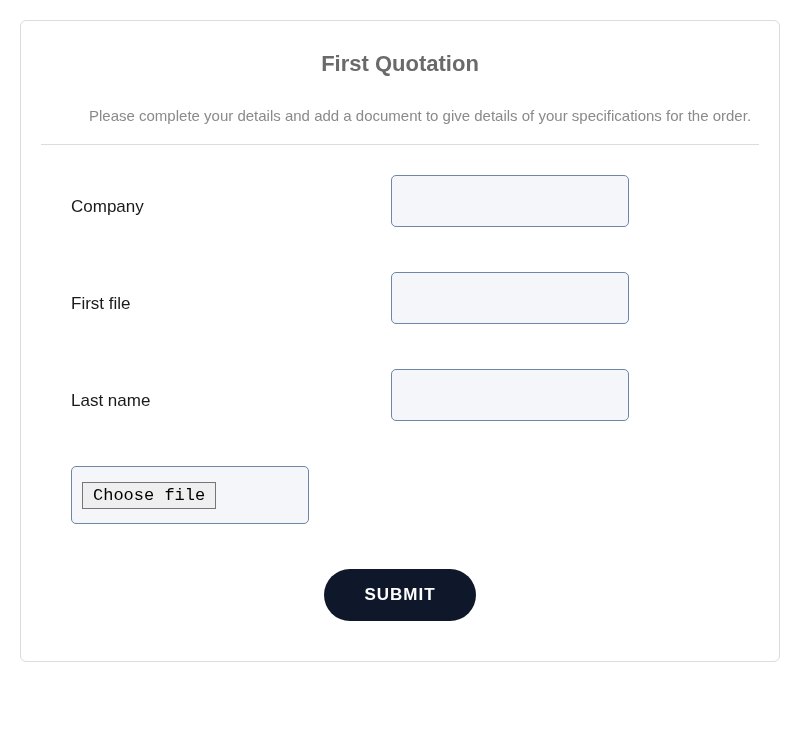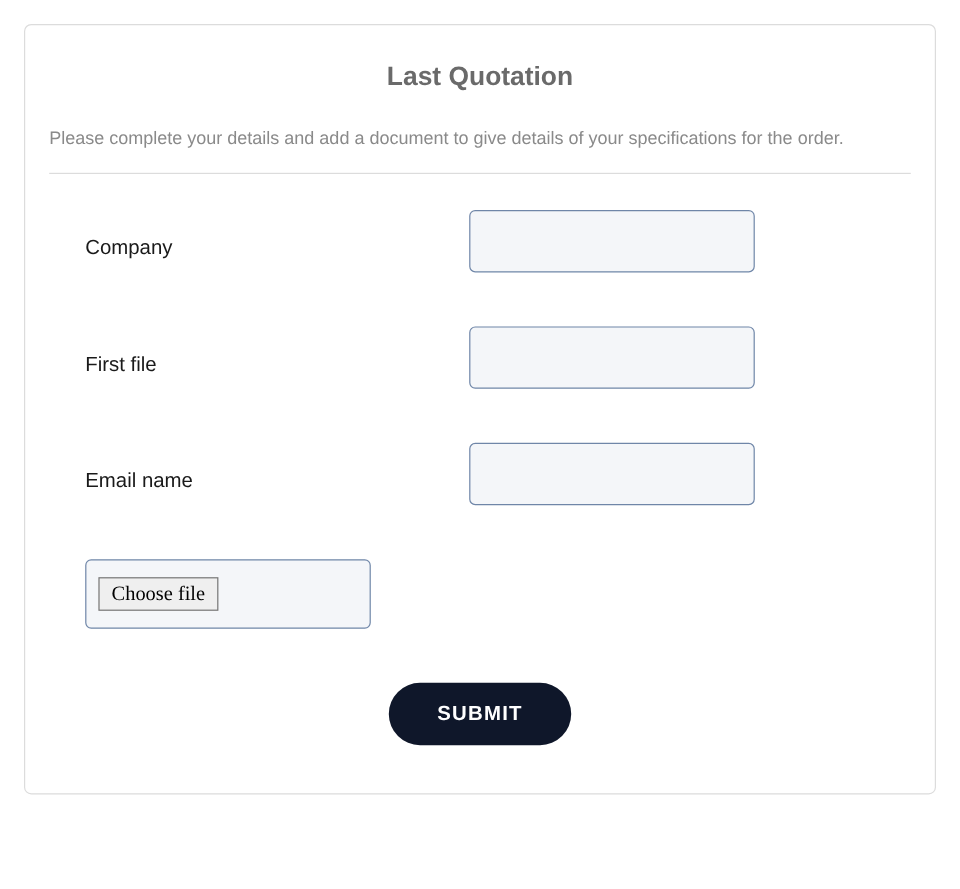--- a/index.html
+++ b/index.html
@@ -24,20 +24,21 @@
     text-align: center;
     font-size: 22px;
     font-weight: bold;
     color: #6a6a6a;
     margin-bottom: 30px;
   }
   .instructions {
     font-size: 15px;
     color: #8a8a8a;
     margin-bottom: 20px;
+    margin-left: 48px;
   }
   .divider {
     border: none;
     border-top: 1px solid #dcdcdc;
     margin-bottom: 30px;
   }
   .form-row {
     display: flex;
     align-items: center;
     margin-bottom: 45px;
@@ -71,21 +72,21 @@
     display: flex;
     align-items: center;
     padding-left: 10px;
   }
   .file-button {
     font-size: 17px;
     padding: 3px 10px;
     background: #efefef;
     border: 1px solid #767676;
     cursor: pointer;
-    font-family: Liberation Serif, serif;
+    font-family: Liberation Mono, monospace;
     color: #000000;
   }
   .submit-row {
     text-align: center;
     margin-top: 10px;
   }
   .submit-btn {
     background: #0f172a;
     color: #ffffff;
     font-size: 17px;
@@ -96,42 +97,42 @@
     padding: 16px 40px;
     cursor: pointer;
     font-family: inherit;
   }
 </style>
 </head>
 <body>
 
 <div class="card">
 
-  <h2 class="title">Last Quotation</h2>
+  <h2 class="title">First Quotation</h2>
 
   <p class="instructions">Please complete your details and add a document to give details of your specifications for the order.</p>
 
   <hr class="divider">
 
   <div class="form-row">
     <label class="form-label">Company</label>
     <div class="form-control">
       <input type="text" class="text-input" value="" style="">
     </div>
   </div>
 
   <div class="form-row">
     <label class="form-label">First file</label>
     <div class="form-control">
       <input type="text" class="text-input" value="" style="">
     </div>
   </div>
 
   <div class="form-row">
-    <label class="form-label">Email name</label>
+    <label class="form-label">Last name</label>
     <div class="form-control">
       <input type="text" class="text-input" value="" style="">
     </div>
   </div>
 
 
   <div class="form-row">
     <div class="form-control">
       <div class="file-wrap">
         <button type="button" class="file-button">Choose file</button>

